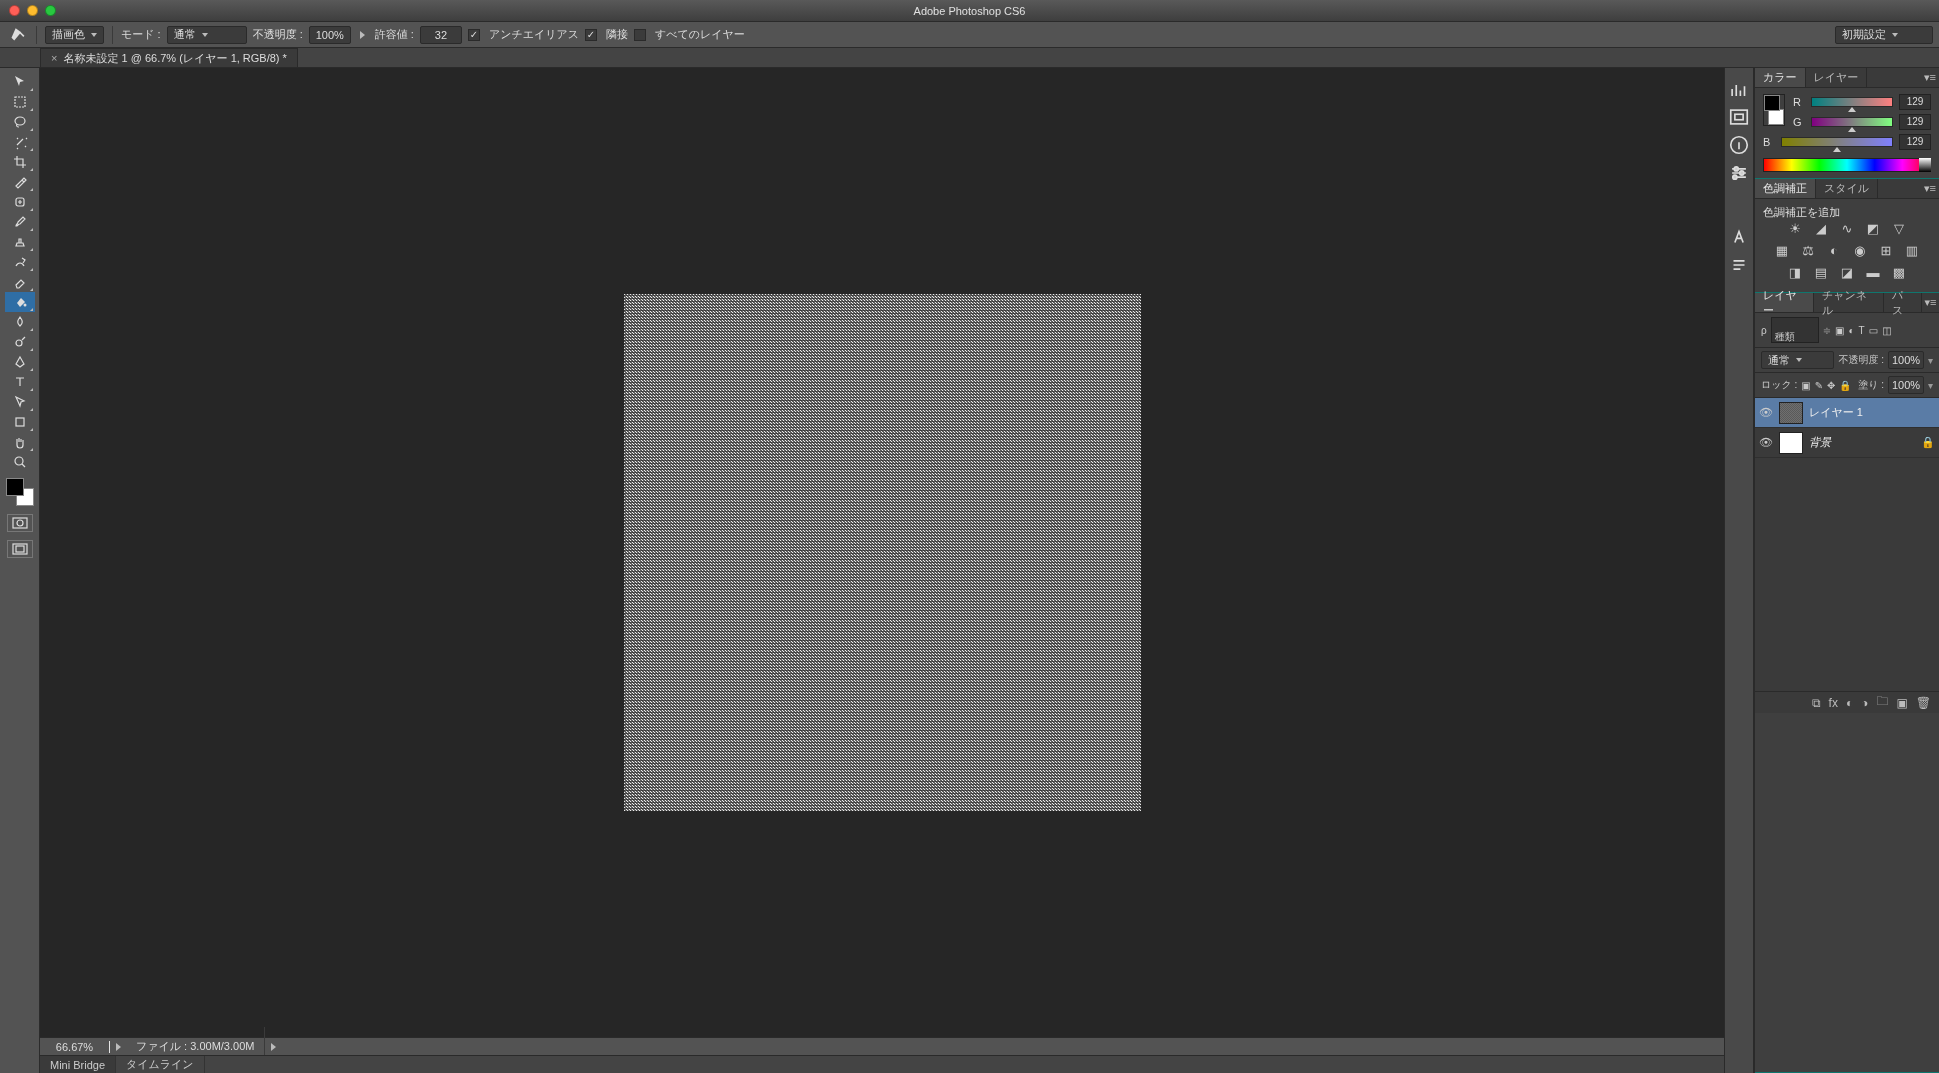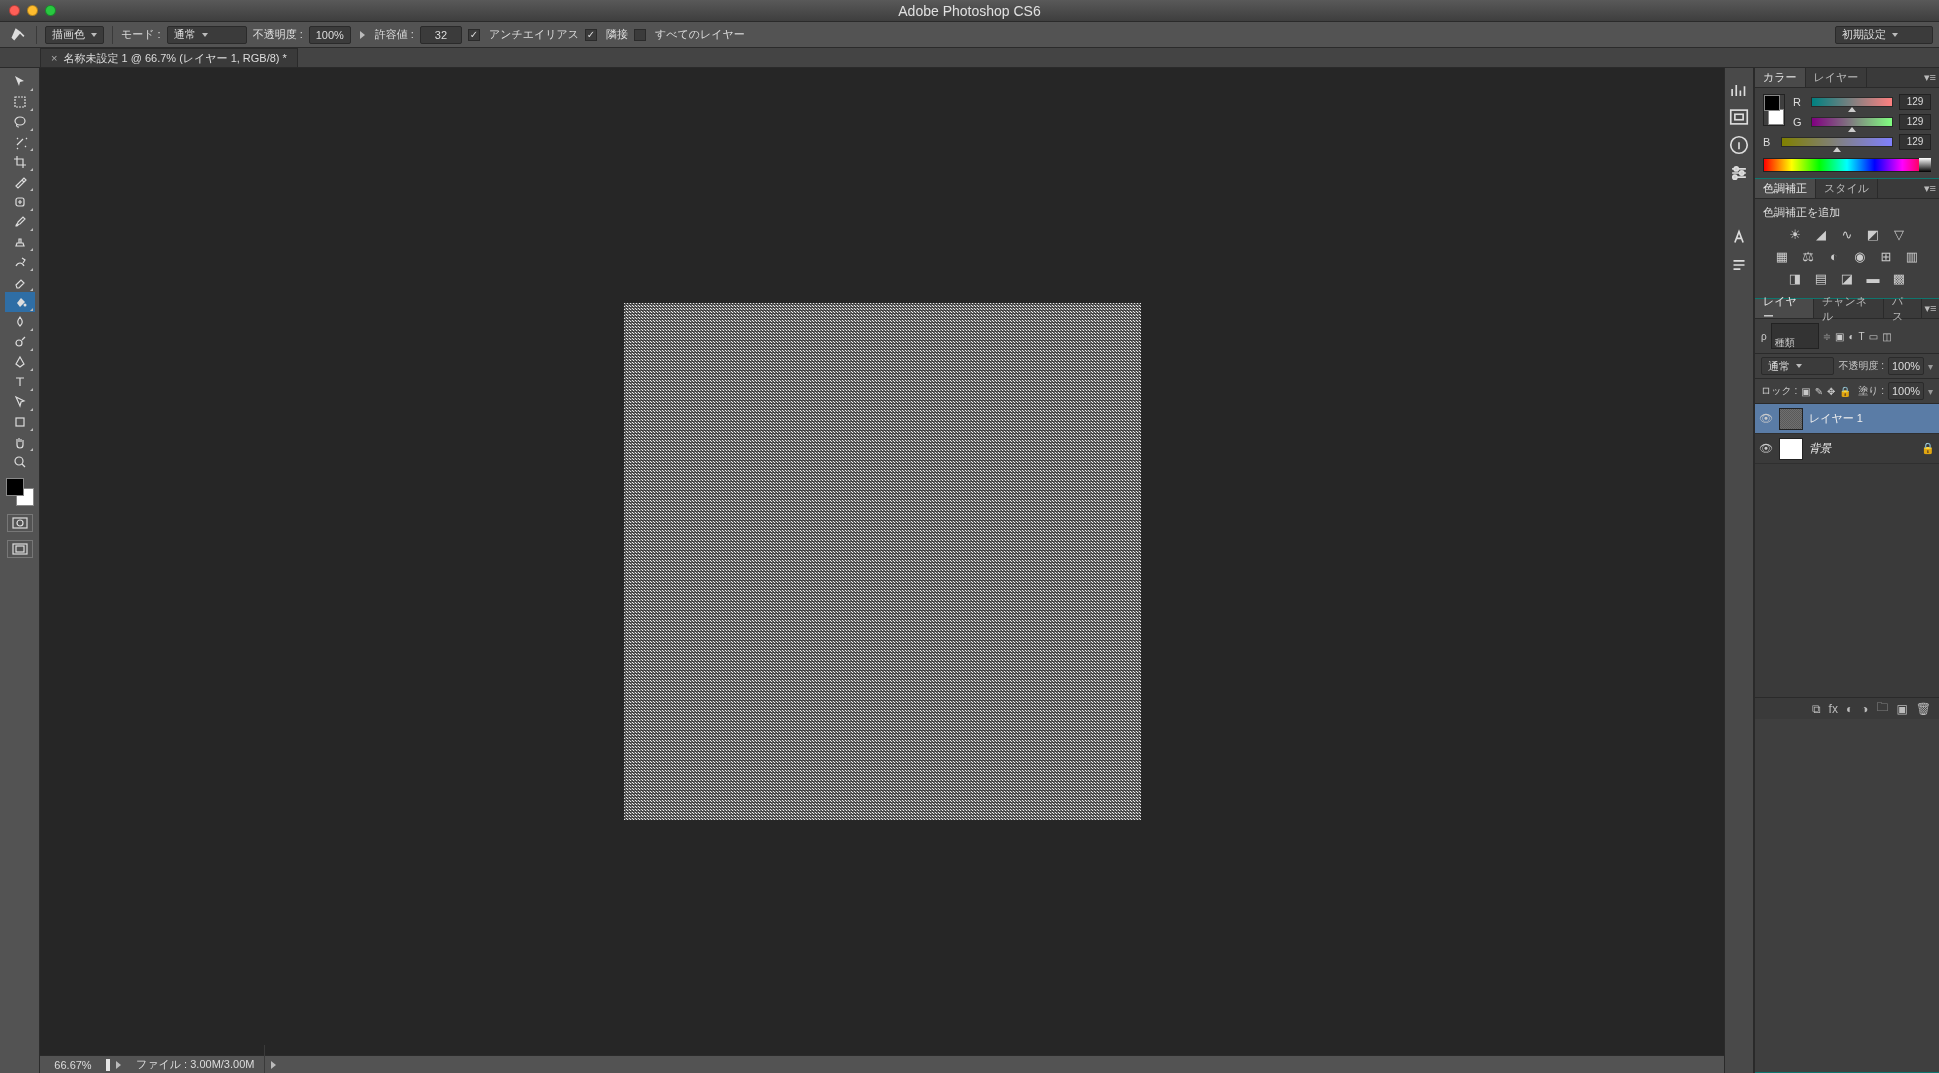--- a/index.html
+++ b/index.html
@@ -2,21 +2,21 @@
 <html><head>
 <meta charset="utf-8">
 <style>
 html,body{margin:0;padding:0;width:1939px;height:1073px;background:#404040;font-family:"Hiragino Kaku Gothic Pro","Meiryo",sans-serif;font-size:11px;color:#c8c8c8;overflow:hidden;user-select:none}
 *{box-sizing:border-box}
 
 .titlebar{height:22px;background:linear-gradient(#595959,#3e3e3e);display:flex;align-items:center;position:relative;border-bottom:1px solid #2a2a2a}
 .traffic{display:flex;gap:7px;margin-left:9px}
 .traffic span{width:11px;height:11px;border-radius:50%;display:block;border:1px solid rgba(0,0,0,.3)}
 .tl-r{background:#ff5f57}.tl-y{background:#febc2e}.tl-g{background:#28c840}
-.app-title{position:absolute;left:50%;transform:translateX(-50%);color:#e0e0e0;font-size:14px}
+.app-title{position:absolute;left:50%;transform:translateX(-50%);color:#e0e0e0;font-size:11px}
 
 .optbar{height:26px;background:#535353;border-bottom:1px solid #2b2b2b;display:flex;align-items:center;padding:0 6px;gap:6px;color:#ddd}
 .optbar .sep{width:1px;height:18px;background:#3a3a3a;margin:0 2px}
 .sel{background:#3b3b3b;border:1px solid #2a2a2a;height:18px;display:flex;align-items:center;padding:0 6px;font-size:11px;border-radius:2px;color:#ddd}
 .sel.after::after{content:"";margin-left:6px;border-top:4px solid #bbb;border-left:3px solid transparent;border-right:3px solid transparent}
 .numbox{background:#3b3b3b;border:1px solid #2a2a2a;height:18px;width:42px;display:flex;align-items:center;justify-content:center;font-size:11px;color:#ddd;border-radius:2px}
 .tri{width:12px;height:18px;display:flex;align-items:center;justify-content:center}
 .tri::before{content:"";border-left:5px solid #bbb;border-top:4px solid transparent;border-bottom:4px solid transparent}
 .chk{width:12px;height:12px;border:1px solid #2a2a2a;background:#3b3b3b;display:inline-flex;align-items:center;justify-content:center;margin-right:3px;color:#ddd;font-size:10px}
 .lbl{font-size:11px}
@@ -36,21 +36,21 @@
 .swatches{margin-top:6px;position:relative;width:28px;height:28px}
 .sw-f{position:absolute;top:0;left:0;width:18px;height:18px;background:#000;border:1px solid #888}
 .sw-b{position:absolute;bottom:0;right:0;width:18px;height:18px;background:#fff;border:1px solid #888}
 .mini{width:26px;height:18px;border:1px solid #777;margin-top:8px;display:flex;align-items:center;justify-content:center}
 
 .canvaswrap{flex:1;background:#262626;position:relative;display:flex;flex-direction:column}
 .canvas-inner{flex:1;display:flex;align-items:center;justify-content:center}
 .doc{width:517px;height:517px;background:#888;position:relative;overflow:hidden}
 .noise{position:absolute;inset:0;background:repeating-conic-gradient(#6f6f6f 0deg 1deg,#9e9e9e 1deg 2deg,#5a5a5a 2deg 3deg,#c2c2c2 3deg 4deg);background-size:3px 3px;filter:contrast(1.8) brightness(.95)}
 .statusbar{height:18px;background:#535353;border-top:1px solid #2a2a2a;display:flex;align-items:center;font-size:11px;color:#ddd}
-.statusbar .zoom{width:70px;text-align:center;border-right:4px solid #e5e5e5}
+.statusbar .zoom{width:70px;text-align:center;border-right:1px solid #e5e5e5}
 .statusbar .info{padding:12px 10px;border-right:1px solid #3a3a3a}
 .statusbar .st-tri{width:16px;display:flex;align-items:center;justify-content:center}
 .statusbar .st-tri::before{content:"";border-left:5px solid #bbb;border-top:4px solid transparent;border-bottom:4px solid transparent}
 .bottomtabs{height:18px;background:#444;border-top:1px solid #2a2a2a;display:flex;align-items:center}
 .btab{padding:0 10px;height:100%;display:flex;align-items:center;font-size:11px;color:#ccc;border-right:1px solid #333}
 .btab.active{background:#3a3a3a}
 
 .rightdock{width:215px;display:flex;background:#494949}
 .iconstrip{width:30px;background:#494949;border-left:1px solid #2a2a2a;border-right:1px solid #2a2a2a;display:flex;flex-direction:column;align-items:center;padding-top:10px;gap:6px}
 .iconstrip .ib{width:22px;height:22px;display:flex;align-items:center;justify-content:center;color:#ccc}
@@ -71,21 +71,21 @@
 .sl-g{background:linear-gradient(90deg,#800080,#80ff80)}
 .sl-b{background:linear-gradient(90deg,#808000,#8080ff)}
 .valbox{width:32px;height:16px;background:#333;border:1px solid #222;text-align:center;font-size:10px;line-height:14px;color:#ddd}
 .spectrum{height:14px;margin:4px 0 6px 0;background:linear-gradient(90deg,red,yellow,lime,cyan,blue,magenta,red);border:1px solid #222;position:relative}
 .spectrum::before{content:"";position:absolute;right:-1px;top:-1px;width:12px;height:14px;background:linear-gradient(#fff,#000)}
 .cpreview{width:22px;height:32px;float:left;margin-right:8px;border:1px solid #222;position:relative}
 .cpreview .fg{position:absolute;top:0;left:0;width:16px;height:16px;background:#000;border:1px solid #888}
 .cpreview .bg{position:absolute;bottom:0;right:0;width:16px;height:16px;background:#fff;border:1px solid #888}
 
 .adjbody{padding:6px 8px}
-.adjtitle{font-size:11px;color:#ddd;margin-bottom:6px}
+.adjtitle{font-size:11px;color:#ddd;margin-bottom:0}
 .adjrow{display:flex;justify-content:center;gap:8px;margin-bottom:6px}
 .adjrow span{width:18px;height:16px;display:flex;align-items:center;justify-content:center;color:#ccc;font-size:13px}
 
 .layerbody{display:flex;flex-direction:column;height:400px}
 .lopts{padding:4px 6px;border-bottom:1px solid #2a2a2a;display:flex;align-items:center;gap:4px;font-size:10px;color:#ccc}
 .lopts .search{background:#333;border:1px solid #222;height:16px;width:48px;font-size:10px;color:#ccc;padding:12px 3px}
 .lopts2{padding:3px 6px;display:flex;align-items:center;gap:4px;font-size:10px;border-bottom:1px solid #2a2a2a}
 .lopts2 .wide{flex:1}
 .lopts3{padding:3px 6px;display:flex;align-items:center;gap:4px;font-size:10px;border-bottom:1px solid #2a2a2a}
 .layerlist{flex:1;overflow:auto;background:#3a3a3a}
@@ -300,20 +300,24 @@
     </div>
     <div class="statusbar">
       <div class="zoom">66.67%</div>
       <div class="st-tri"></div>
       <div class="info">
         <span>ファイル :</span>
         <span>3.00M/3.00M</span>
       </div>
       <div class="st-tri"></div>
     </div>
+    <div class="bottomtabs">
+      <div class="btab active">Mini Bridge</div>
+      <div class="btab">タイムライン</div>
+    </div>
   </div>
 
   <div class="rightdock">
     <div class="iconstrip">
       <div class="ib">
           <svg viewBox="0 0 16 16">
             <path d="M3 13V8m3 5V5m3 8V9m3 4V6"></path>
           </svg>
         </div>
       <div class="ib">

